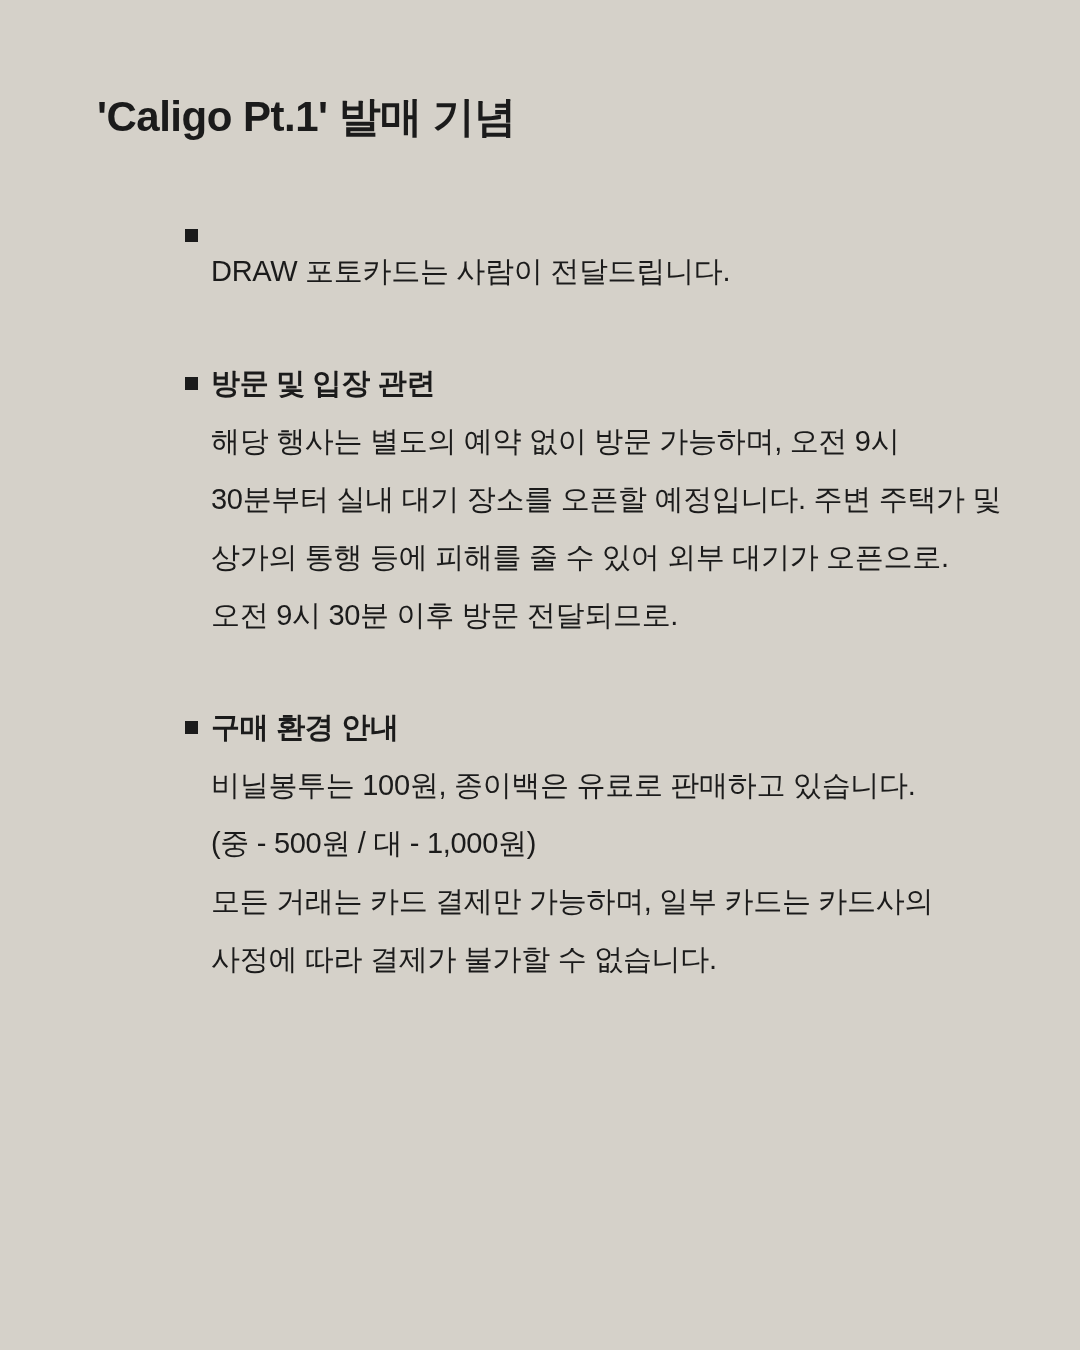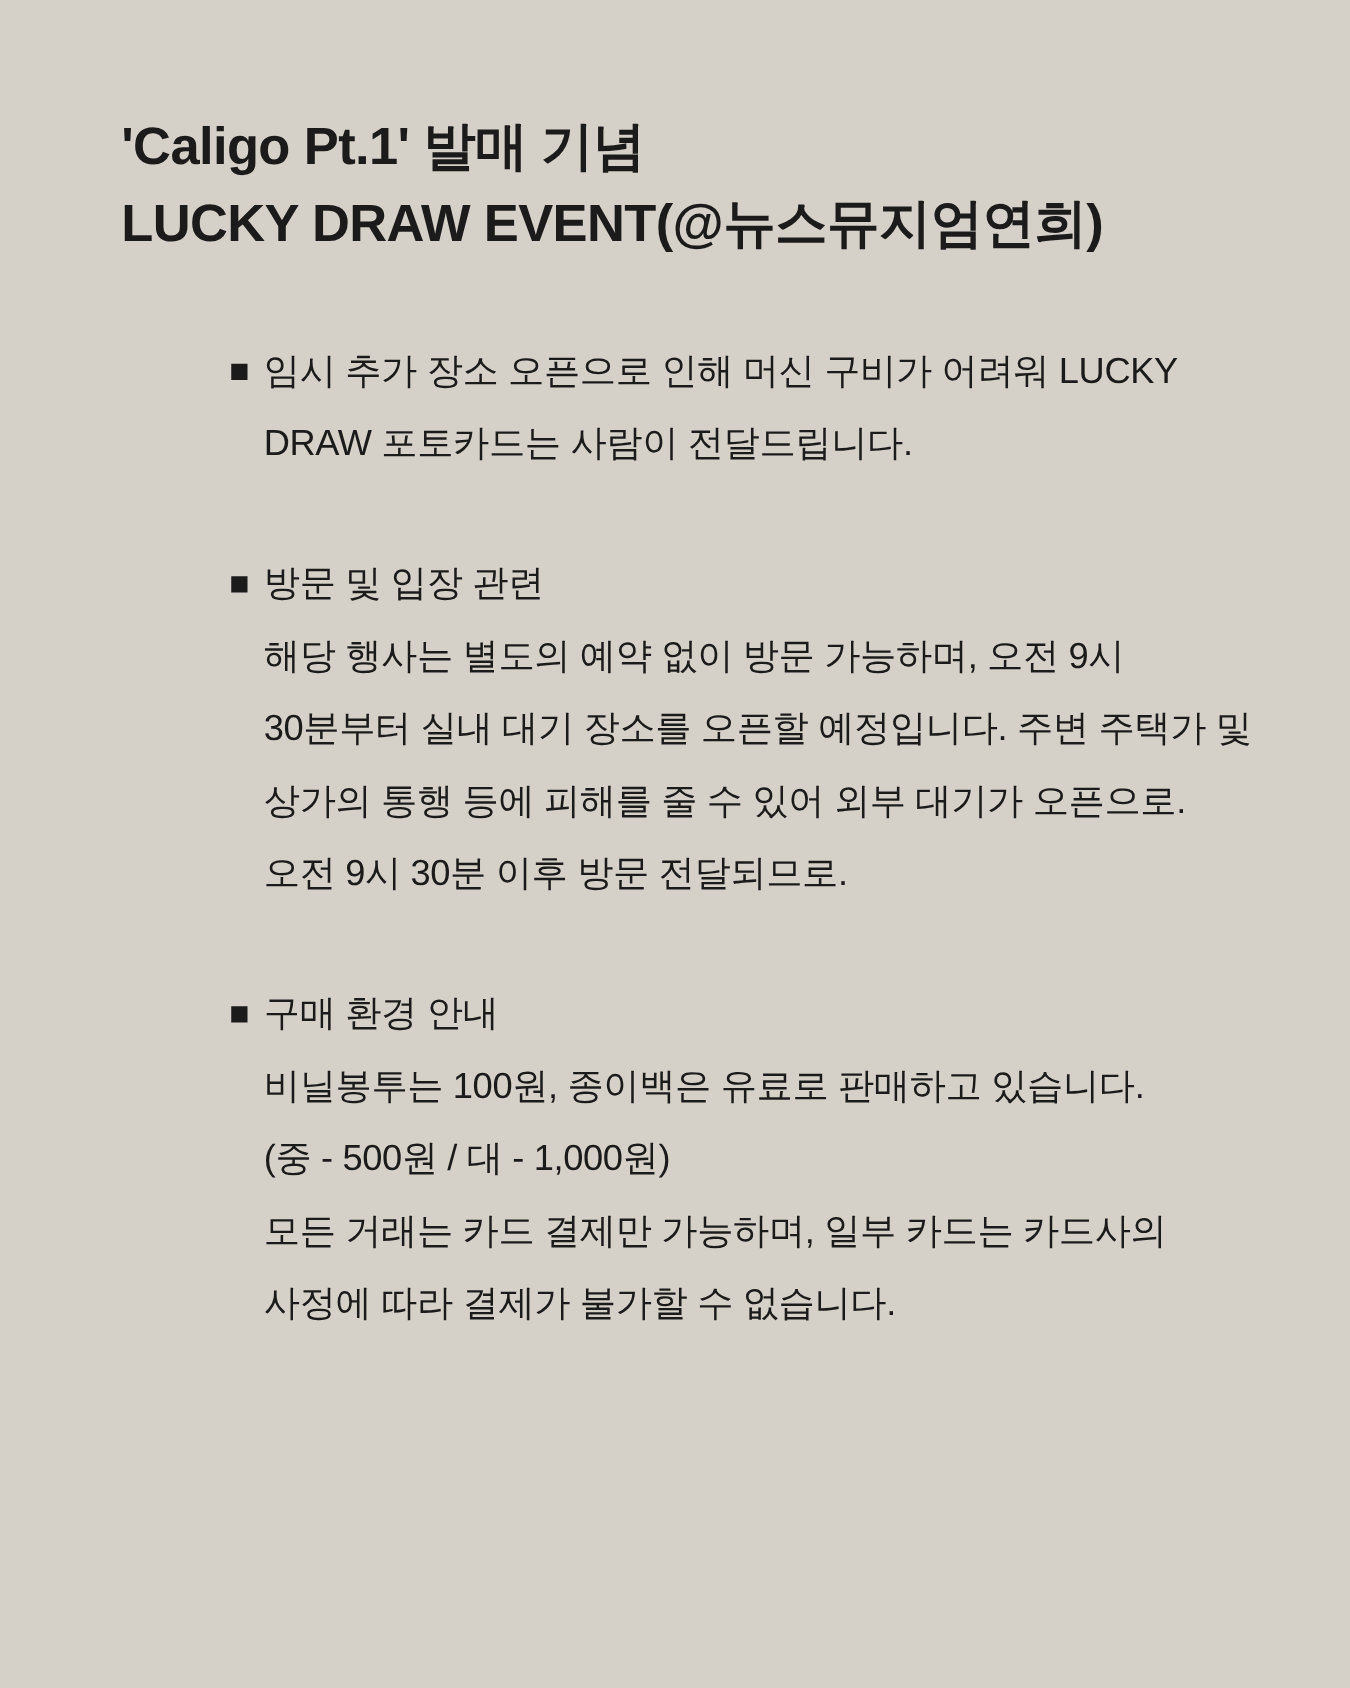--- a/index.html
+++ b/index.html
@@ -47,42 +47,40 @@
     align-items: flex-start;
   }
   .bullet {
     flex: 0 0 auto;
     width: 13px;
     height: 13px;
     background: #1b1b1b;
     margin: 23px 13px 0 0;
   }
   .heading {
-    font-weight: 400;
+    font-weight: 700;
   }
   .cont {
     padding-left: 26px;
   }
 </style>
 </head>
 <body>
 
 <div class="poster">
 
   <div class="title-block">
     <div class="title-line">'Caligo Pt.1' 발매 기념</div>
-    <div class="title-line">LUCKY DRAW EVENT(@뉴스뮤지엄연희)</div>
   </div>
 
   <div class="content">
 
     <div class="section">
       <div class="line line-first">
         <span class="bullet"></span>
-        <span>임시 추가 장소 오픈으로 인해 머신 구비가 어려워 LUCKY</span>
       </div>
       <div class="line cont">DRAW 포토카드는 사람이 전달드립니다.</div>
     </div>
 
 
     <div class="section">
       <div class="line line-first">
         <span class="bullet"></span>
         <span class="heading">방문 및 입장 관련</span>
       </div>

